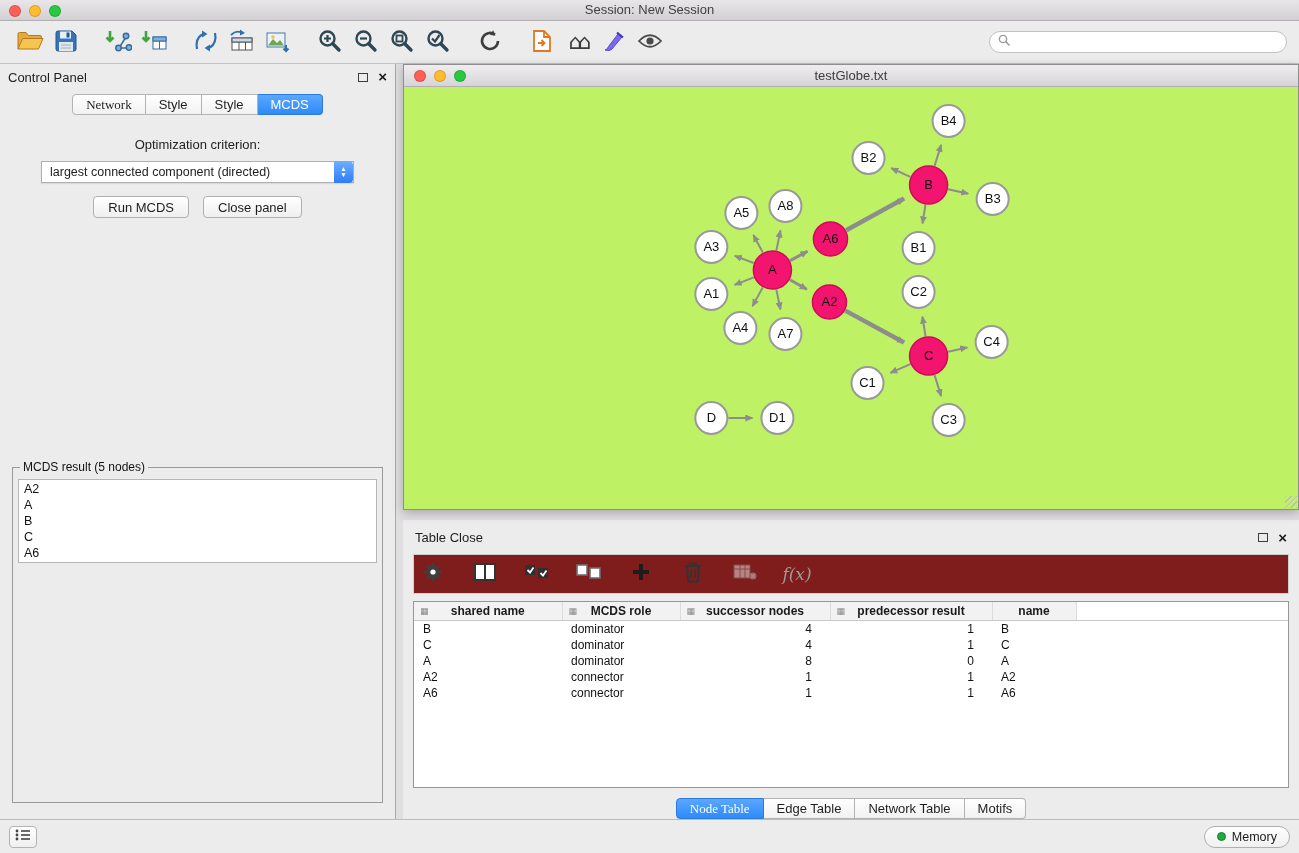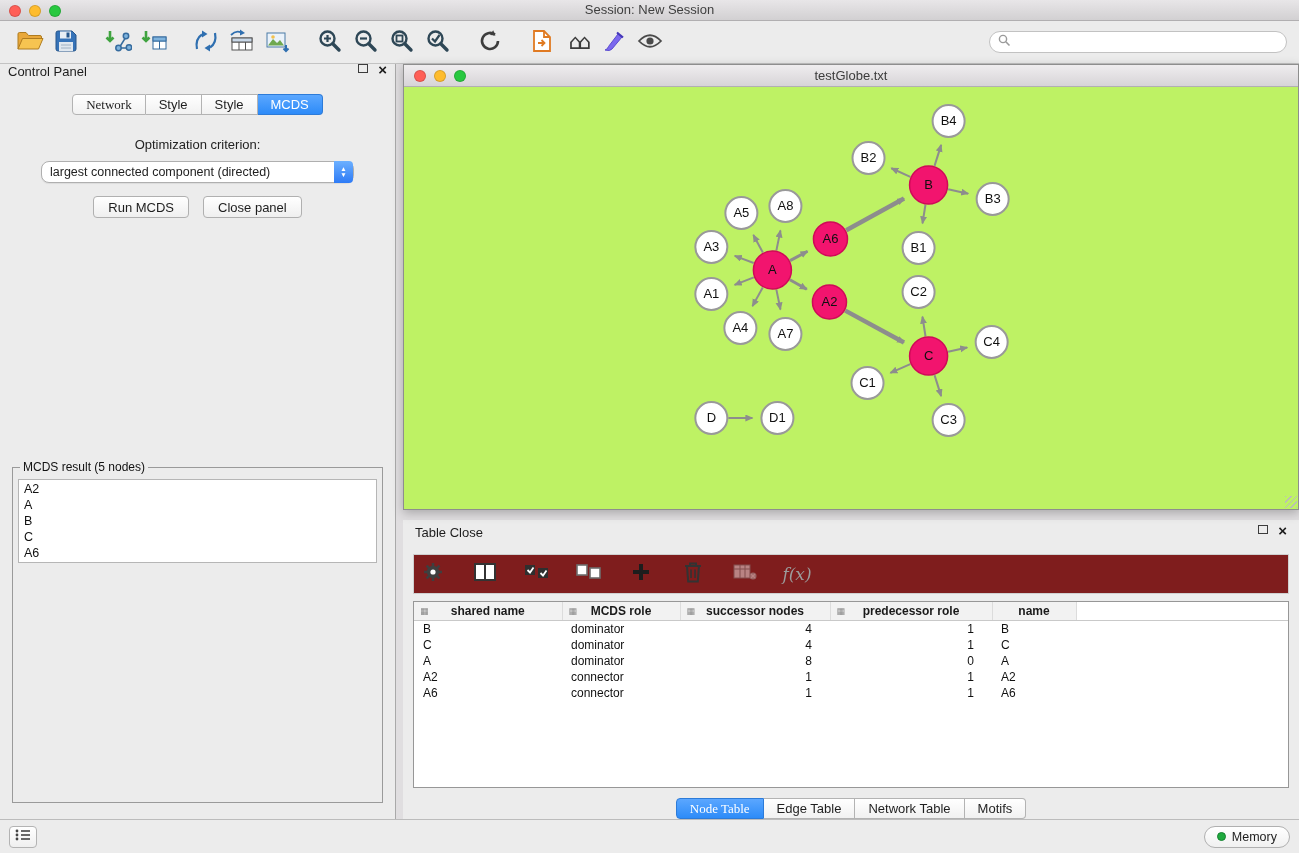--- a/index.html
+++ b/index.html
@@ -24,32 +24,32 @@
     border-radius:11px; display:flex; align-items:center; padding:0 8px; gap:5px; }
   .searchbox input { border:none; outline:none; flex:1; font-size:13px; font-family:inherit; background:transparent; }
   .homes { font-family:"DejaVu Sans",sans-serif; font-size:21px; color:#3b3b3b; letter-spacing:-4px; line-height:20px; }
 
   
   .main { position:absolute; left:0; top:64px; width:1299px; height:755px; display:flex; background:#e0dee0; }
 
   
   .control-panel { width:396px; height:755px; background:#ececec; border-right:1px solid #a9a9a9;
     display:flex; flex-direction:column; }
-  .panel-head { height:26px; display:flex; align-items:flex-start; padding:0 8px; font-size:13px; color:#1d1d1d; }
+  .panel-head { height:26px; display:flex; align-items:center; padding:0 8px; font-size:13px; color:#1d1d1d; }
   .panel-head .ph-spacer { flex:1; }
   .float-ico { width:10px; height:9px; border:1.4px solid #3c3c3c; display:inline-block; margin-right:10px; }
   .close-x { font-weight:bold; font-size:15px; color:#1c1c1c; line-height:12px; }
   .seg { display:flex; width:fit-content; margin:4px auto 0; }
   .seg-tab { border:1px solid #b3b3b3; border-left:none; background:linear-gradient(#ffffff,#f1f1f1);
     padding:0 13px; font-size:13px; height:21px; line-height:20px; color:#1f1f1f; }
   .seg-tab:first-child { border-left:1px solid #b3b3b3; border-radius:4px 0 0 4px;font-family:Liberation Serif, serif; }
   .seg-tab:last-child { border-radius:0 4px 4px 0; }
   .seg-tab.active { background:linear-gradient(#5ba7ff,#2d8bf8); color:#fff; border-color:#2d7bd8; }
   .opt-label { text-align:center; margin-top:22px; font-size:13px; }
-  .dropdown { margin:9px 41px 0; height:22px; border:1px solid #afafaf; border-radius:8px; background:#fff;
+  .dropdown { margin:9px 41px 0; height:22px; border:1px solid #afafaf; border-radius:0; background:#fff;
     position:relative; display:flex; align-items:center; padding-left:8px; font-size:12.5px;
     box-shadow:0 1px 1px rgba(0,0,0,.07); }
   .dd-arrows { position:absolute; right:0; top:-1px; bottom:-1px; width:19px; border-radius:0 4px 4px 0;
     background:linear-gradient(#6cb0ff,#2e7bf6); display:flex; flex-direction:column; align-items:center;
     justify-content:center; color:#fff; font-size:6.5px; line-height:6px; }
   .btn-row { display:flex; justify-content:center; gap:14px; margin-top:13px; }
   .push-btn { height:22px; padding:0 14px; border:1px solid #b0b0b0; border-radius:4px;
     background:linear-gradient(#ffffff,#efefef); font-size:13px; font-family:inherit; color:#1d1d1d; }
   .cp-spacer { flex:1; }
   .result-fieldset { margin:0 12px 16px; border:1px solid #9a9a9a; height:343px; padding:5px;
@@ -495,21 +495,21 @@
               <col style="width:150px">
               <col style="width:162px">
               <col style="width:84px">
               <col>
             </colgroup>
           <thead>
             <tr>
               <th><span class="th-ico">▦</span><span>shared name</span></th>
               <th><span class="th-ico">▦</span><span>MCDS role</span></th>
               <th><span class="th-ico">▦</span><span>successor nodes</span></th>
-              <th><span class="th-ico">▦</span><span>predecessor role</span></th>
+              <th><span class="th-ico">▦</span><span>predecessor result</span></th>
               <th><span>name</span></th>
               <th class="filler"></th>
             </tr>
           </thead>
           <tbody>
               <tr>
                 <td>B</td>
                 <td>dominator</td>
                 <td class="num">4</td>
                 <td class="num">1</td>

